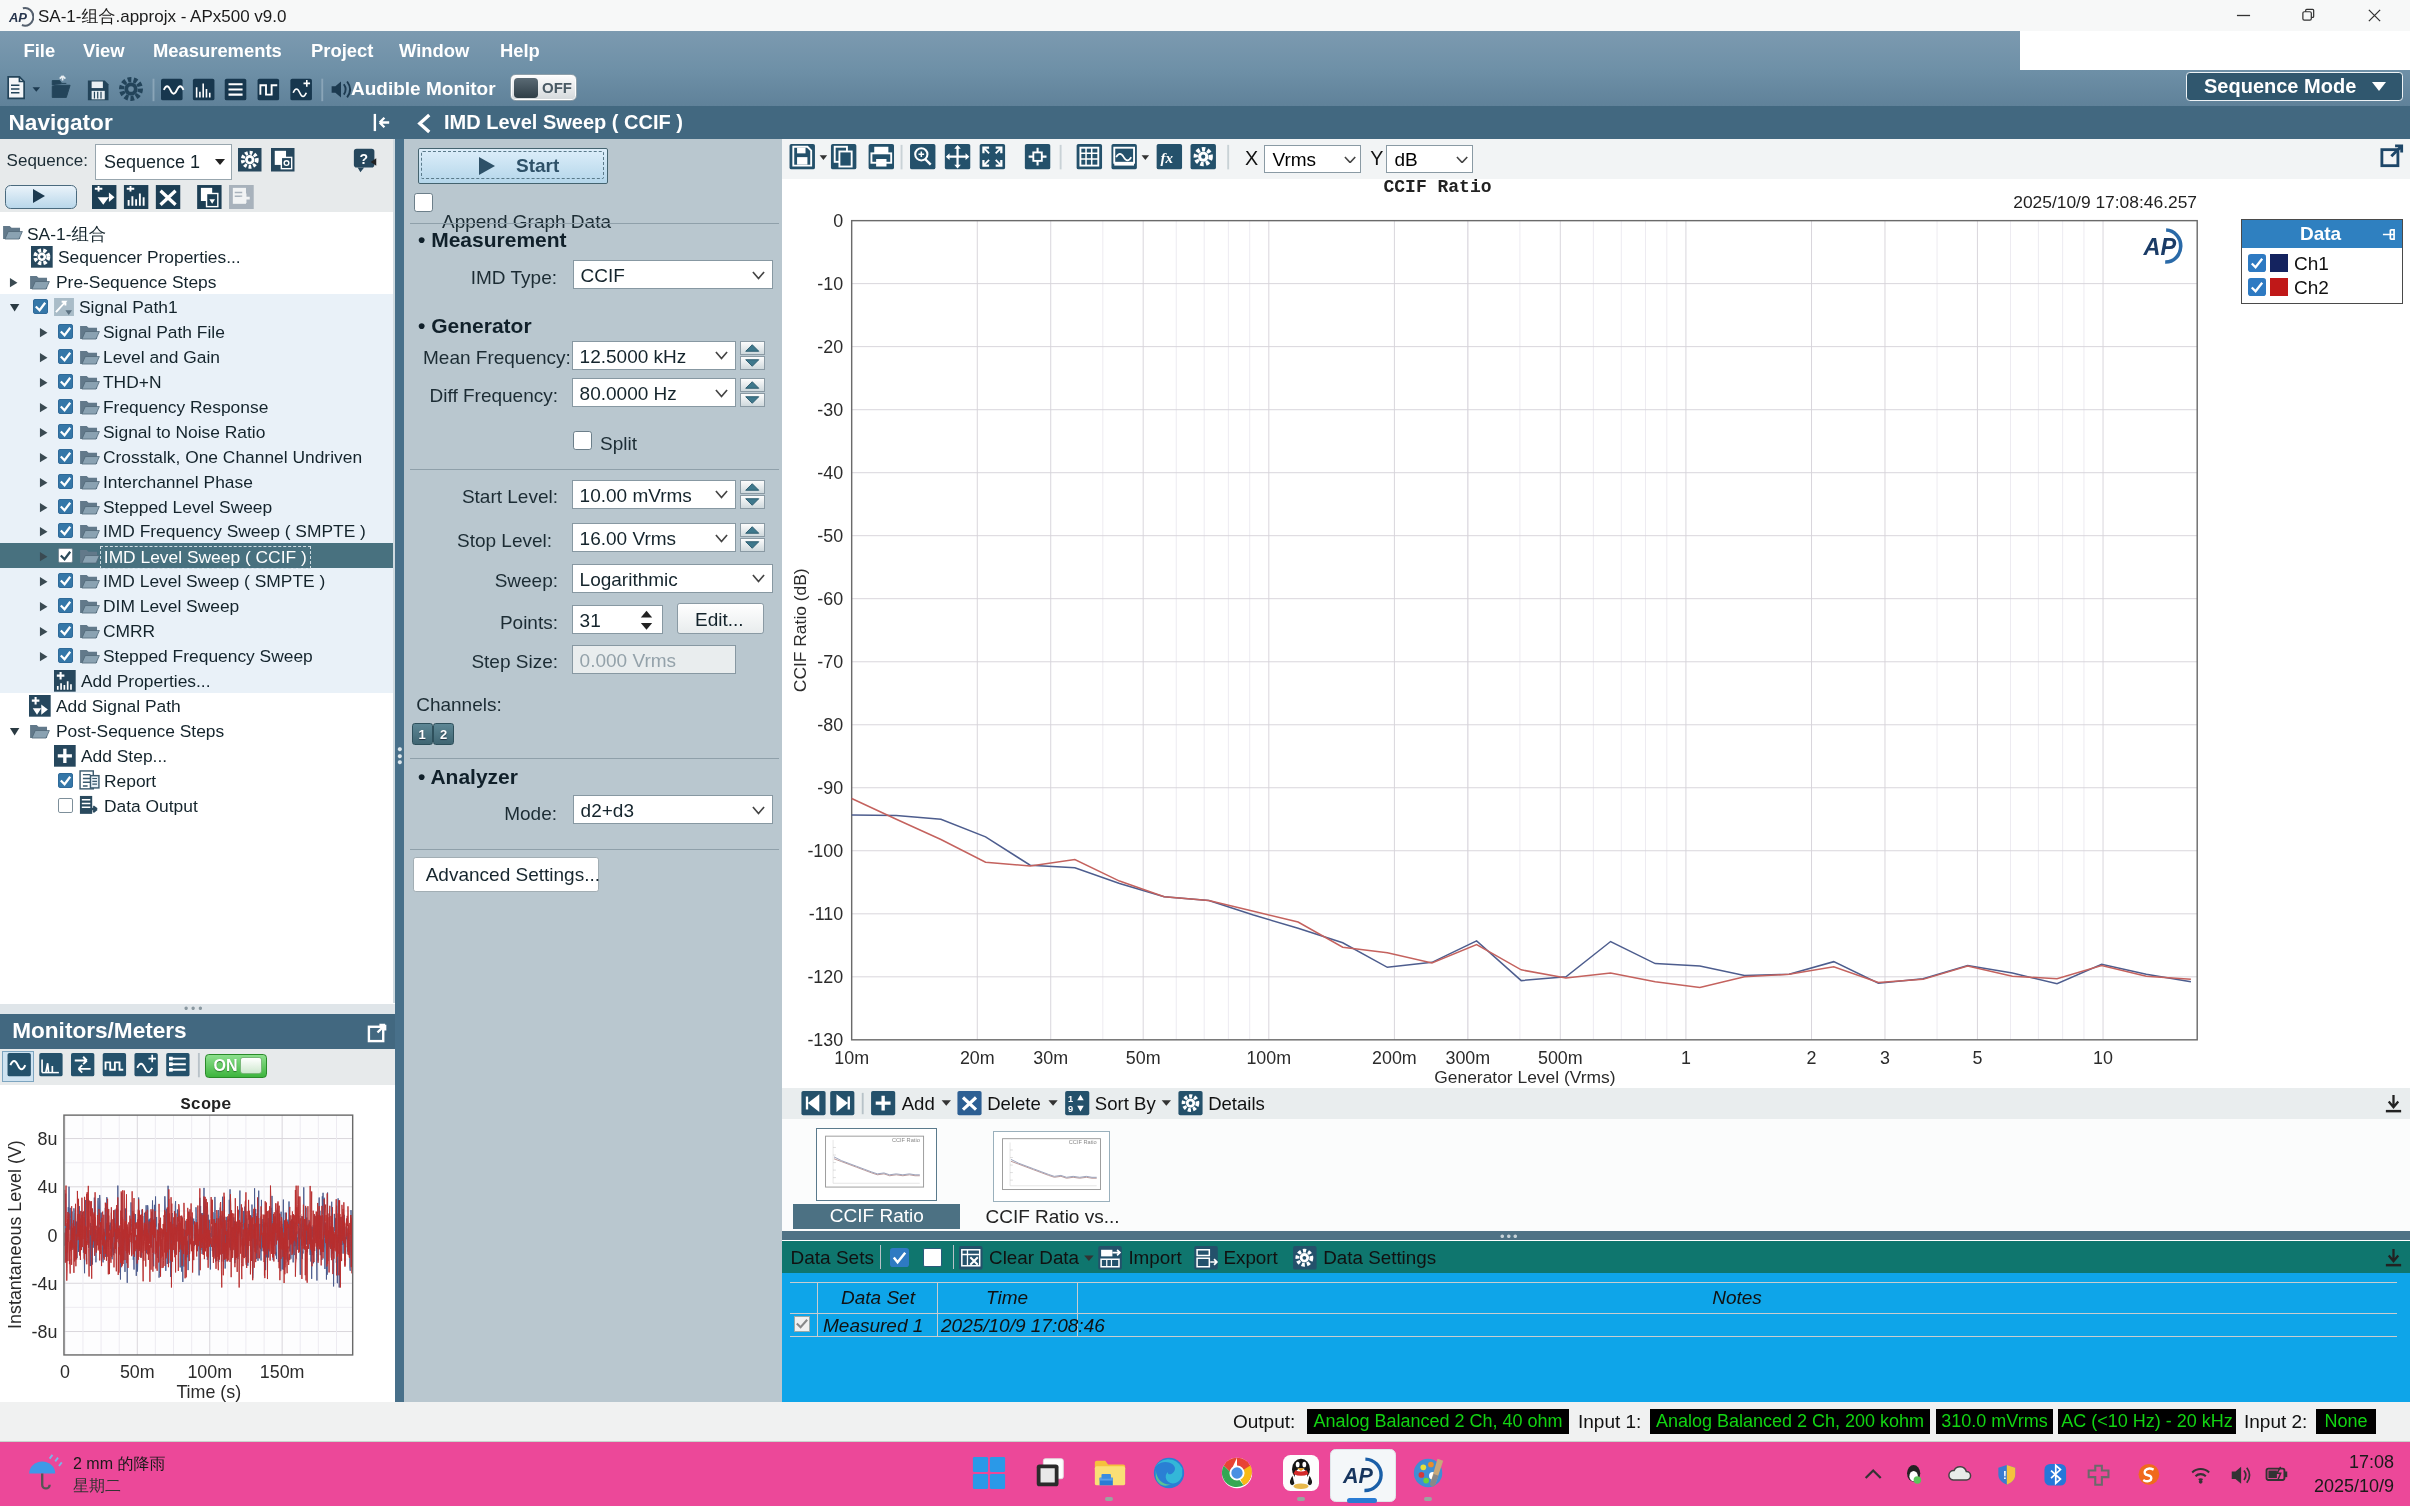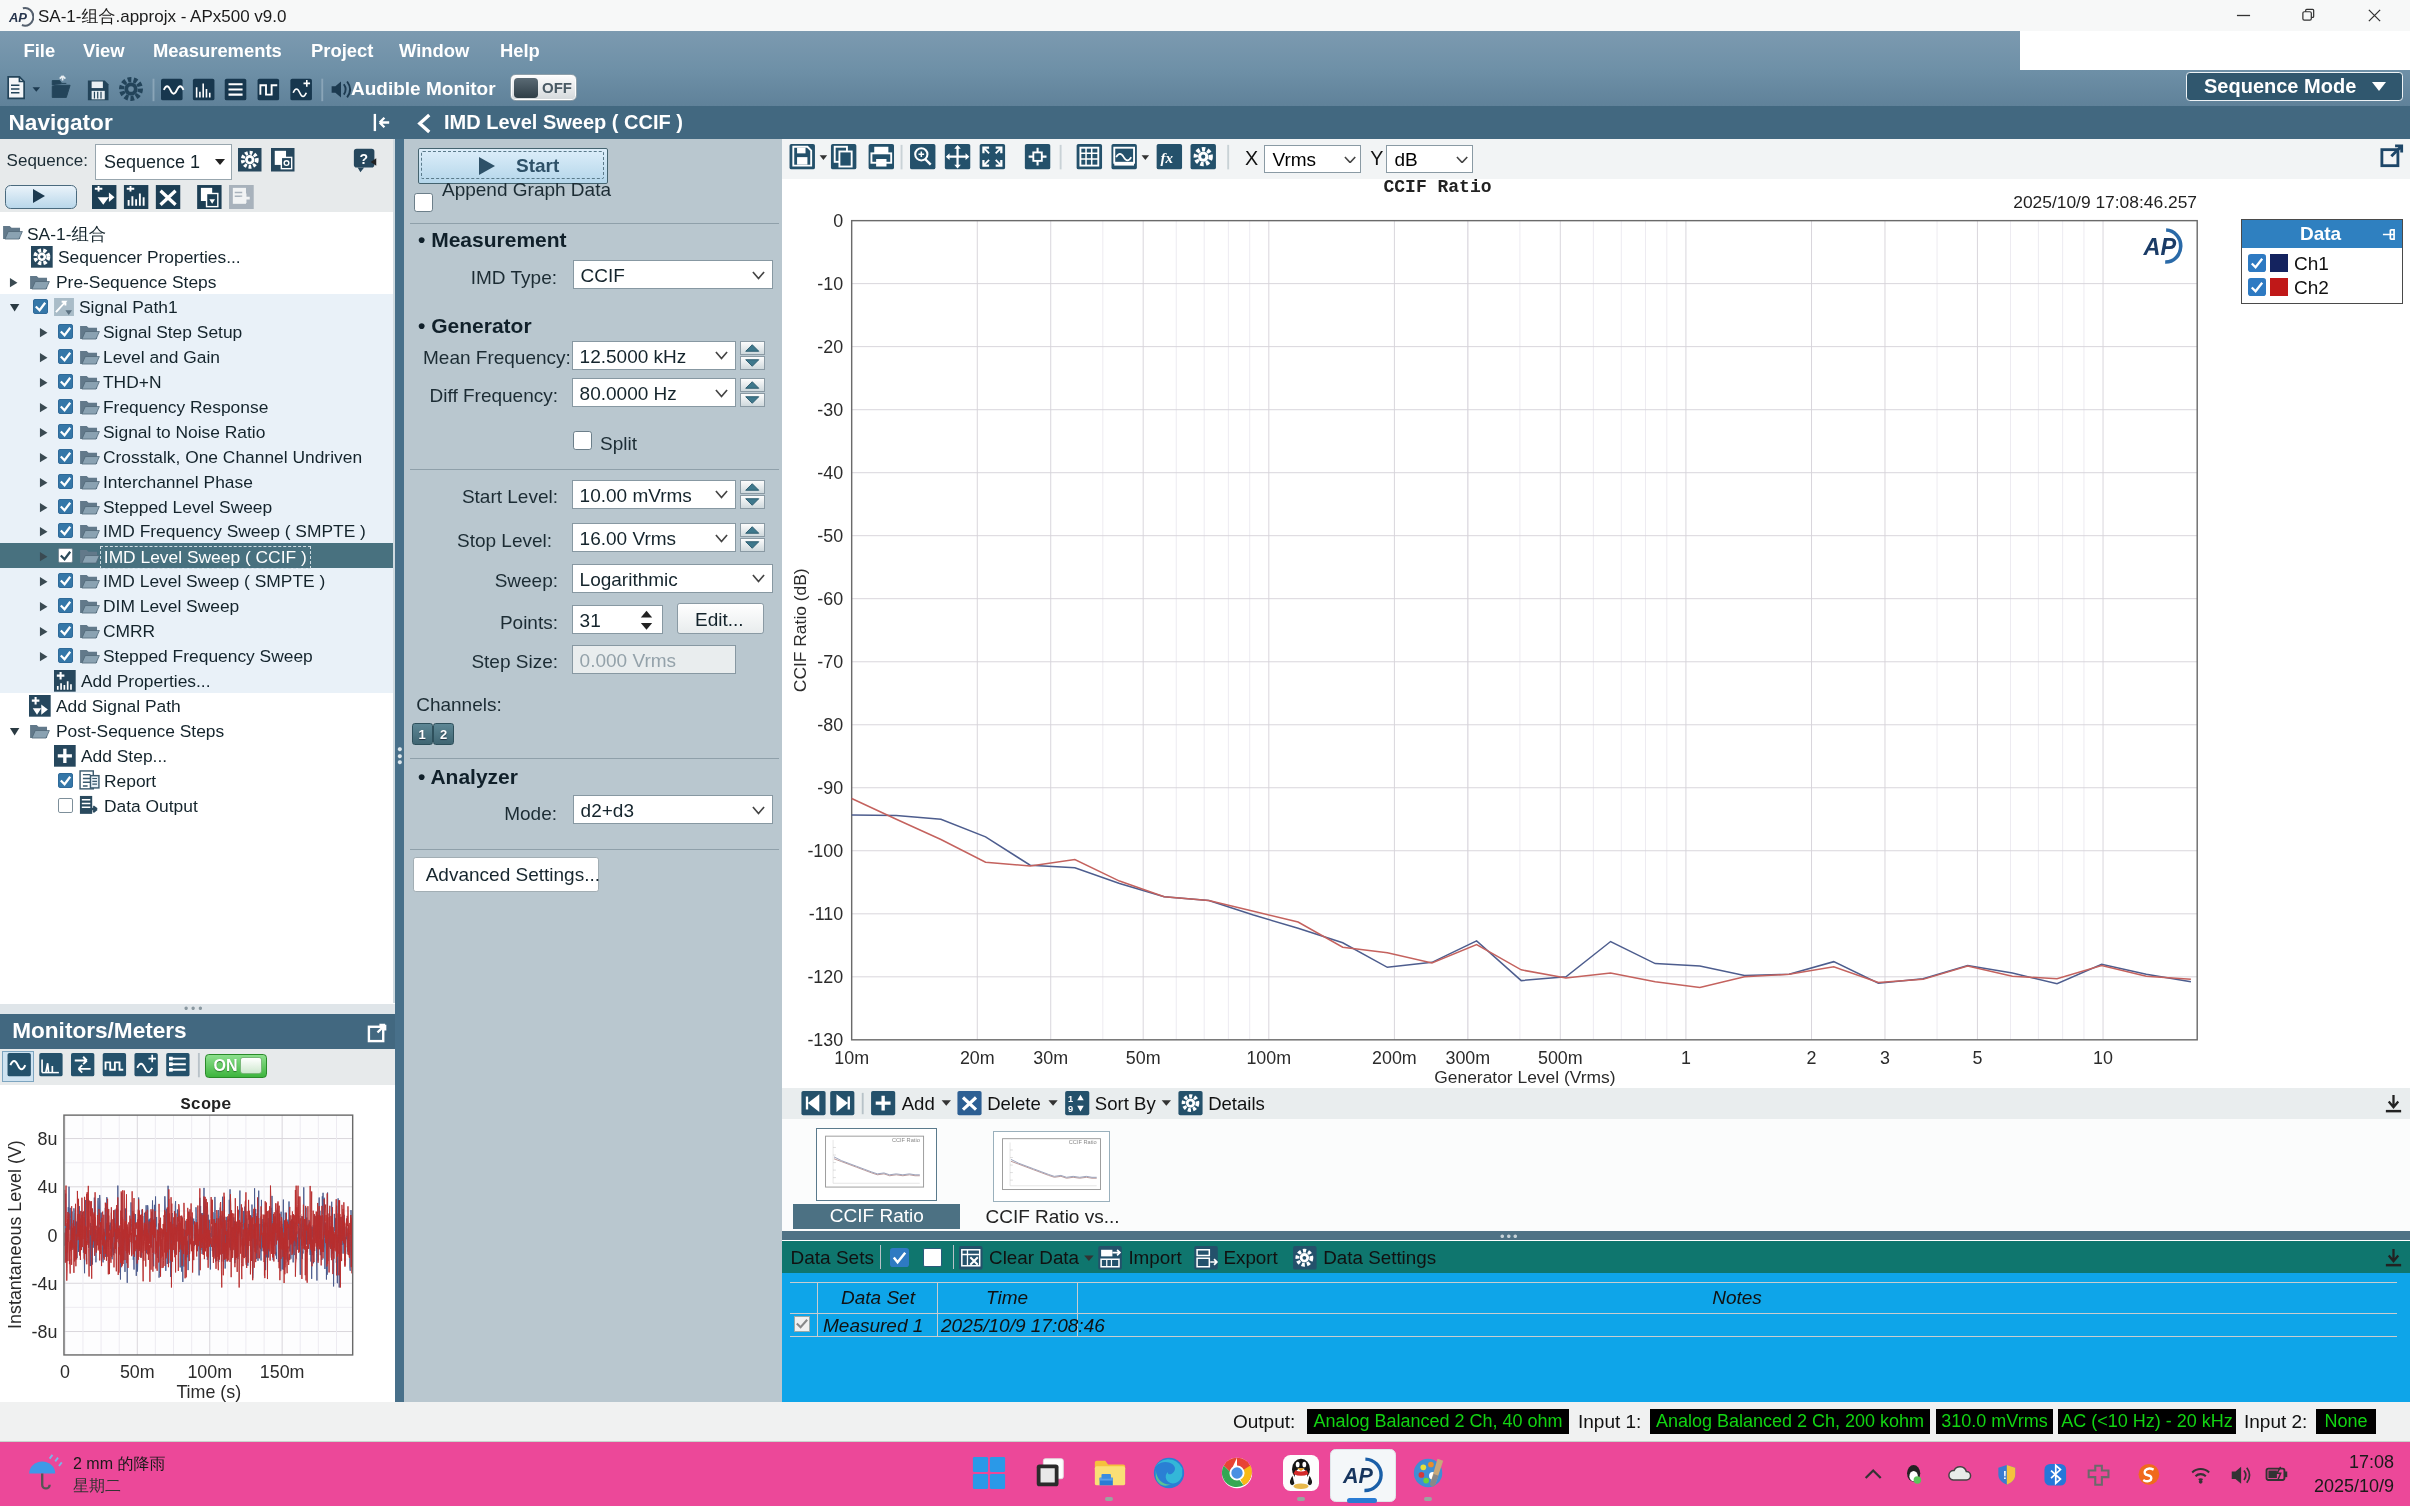--- a/index.html
+++ b/index.html
@@ -255,21 +255,21 @@
             <path d="M1 1 L9 6 L1 11 z" fill="#3a4a52"></path>
           </svg>
           <span class="icon" style="left:58px;top:4.7px;width:15px;height:15px;background:#3577a8;border:0.9px solid #2f6a99;border-radius:1.9px"></span>
           <svg class="icon" style="left:58px;top:4.7px" width="15" height="15" viewBox="0 0 16 16">
             <path d="M3 8 L7 12 L13 4" fill="none" stroke="#fff" stroke-width="2.4"></path>
           </svg>
           <svg class="icon" style="left:79px;top:4.7px" width="21" height="16" viewBox="0 0 22 17">
             <path d="M1 2 h7 l2 2 h9 v12 h-18 z" fill="#62798a"></path>
             <path d="M3 16 l3.5 -8 h15 l-3.5 8 z" fill="#8aa2b2" stroke="#4e6575" stroke-width="0.8"></path>
           </svg>
-          <span class="tlabel" style="left:103px;color:#14242c;">Signal Step Setup</span>
+          <span class="tlabel" style="left:103px;color:#14242c;">Signal Path File</span>
         </div>
 <div class="trow" style="top:132px">
           <svg class="icon" style="left:39px;top:7.5px" width="9.4" height="11.3" viewBox="0 0 10 12">
             <path d="M1 1 L9 6 L1 11 z" fill="#3a4a52"></path>
           </svg>
           <span class="icon" style="left:58px;top:4.7px;width:15px;height:15px;background:#3577a8;border:0.9px solid #2f6a99;border-radius:1.9px"></span>
           <svg class="icon" style="left:58px;top:4.7px" width="15" height="15" viewBox="0 0 16 16">
             <path d="M3 8 L7 12 L13 4" fill="none" stroke="#fff" stroke-width="2.4"></path>
           </svg>
           <svg class="icon" style="left:79px;top:4.7px" width="21" height="16" viewBox="0 0 22 17">
@@ -511,21 +511,21 @@
       <div class="abs" style="left:1.9px;top:607px;width:3.8px;height:21px;color:#dfe8ec;font-size:9.4px;line-height:6.6px">●<br>●<br>●</div>
     </div>
 
 <div class="abs" id="midpanel">
 <div class="abs" style="left:14px;top:9.4px;width:190px;height:36px;background:linear-gradient(#ddeefa,#b4d6ea);border:0.9px solid #44636f;border-radius:1.9px">
  <div class="abs" style="left:1.9px;top:1.9px;width:183px;height:28px;border:0.9px dashed #5a7a8a;border-radius:1.9px"></div>
  <div class="abs" style="left:60px;top:7.5px;width:0;height:0;border-top:9.4px solid transparent;border-bottom:9.4px solid transparent;border-left:16px solid #2e5168"></div>
  <div class="abs" style="left:97px;top:5.6px;font-size:19px;font-weight:bold;color:#2e5168">Start</div>
 </div>
 <div class="abs" style="left:10.4px;top:54px;width:19px;height:19px;background:#fff;border:0.9px solid #6c7f8a;border-radius:2.8px"></div>
-<div class="mlabel" style="left:38px;top:40px">Append Graph Data</div>
+<div class="mlabel" style="left:38px;top:72px">Append Graph Data</div>
 <div class="msep" style="top:84px"></div>
 <div class="mhead" style="left:14px;top:89px">• Measurement</div>
 <div class="mlabel" style="left:56px;top:128px;width:97px;text-align:right">IMD Type:</div>
 <div class="mbox" style="left:169px;top:121px;width:200px;height:29px">
         <span style="position:absolute;left:6.6px;top:3.8px">CCIF</span>
       </div>
 <svg class="icon" style="left:348px;top:132px" width="13" height="8.5" viewBox="0 0 14 9">
         <path d="M1 1 L7 8 L13 1" fill="none" stroke="#444" stroke-width="1.8"></path>
       </svg>
 <div class="mhead" style="left:14px;top:175px">• Generator</div>

